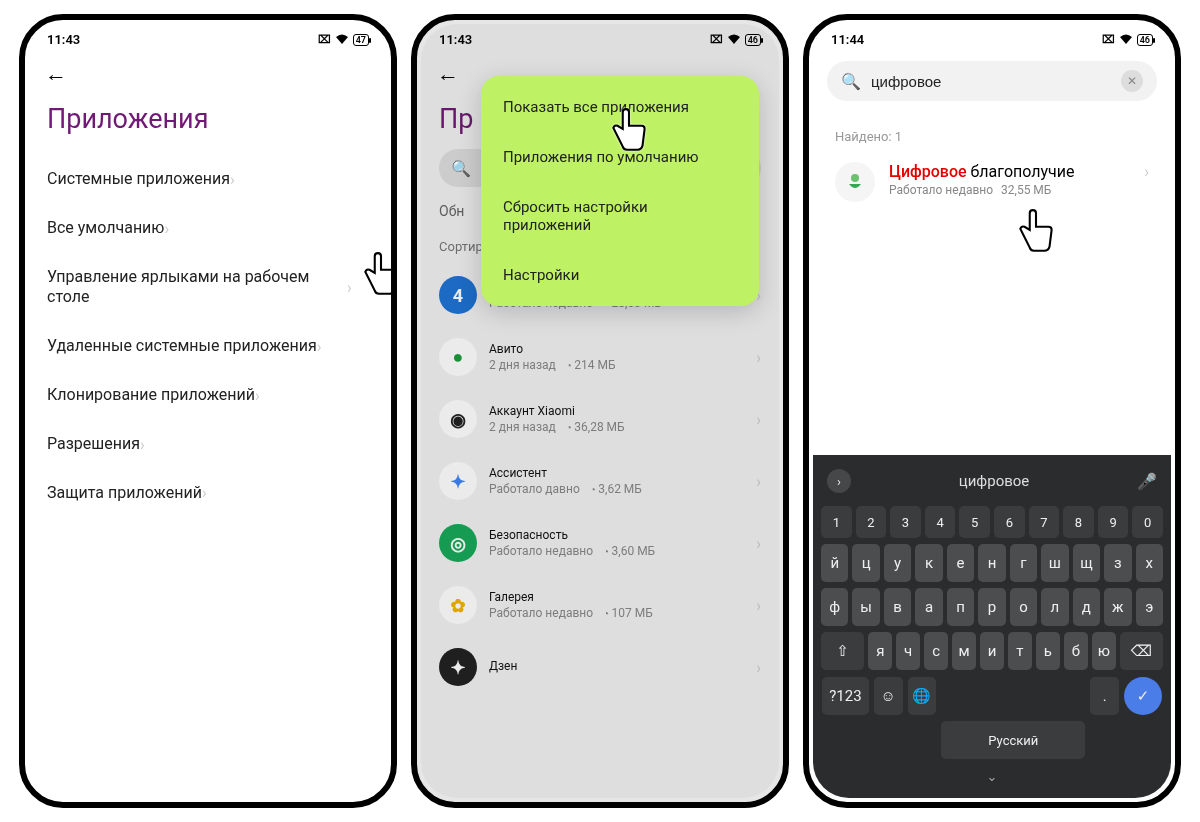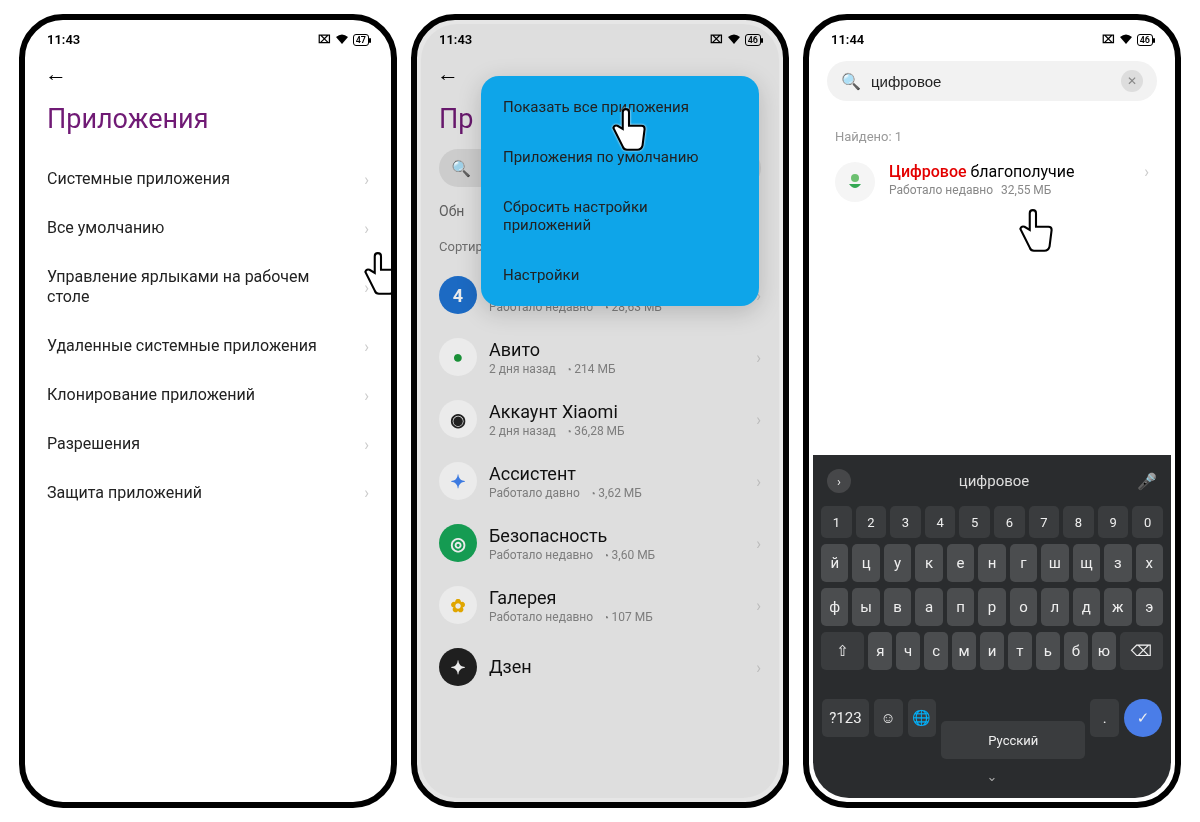--- a/index.html
+++ b/index.html
@@ -7,41 +7,41 @@
   .phone { width: 378px; height: 794px; border: 6px solid #000; border-radius: 44px; position: relative; overflow: hidden; background: #fff; flex-shrink: 0; }
   .phone-inner { position: absolute; inset: 4px; border-radius: 36px; overflow: hidden; background: #fff; }
   .status-bar { display: flex; justify-content: space-between; align-items: center; padding: 8px 18px 4px; font-size: 13px; font-weight: 600; }
   .status-icons { display: flex; gap: 4px; align-items: center; font-size: 11px; }
   .status-icons span { display: inline-flex; align-items: center; }
   .bat { border: 1px solid #000; border-radius: 3px; padding: 0 2px; font-size: 9px; font-weight: 600; position: relative; }
   .bat::after { content: ""; position: absolute; right: -3px; top: 3px; width: 2px; height: 5px; background: #000; border-radius: 1px; }
   .back { padding: 10px 16px 4px; font-size: 22px; }
   .back-arrow { display: inline-block; cursor: pointer; }
   .title { font-size: 27px; font-weight: 400; padding: 12px 18px 20px; color: #701a75; }
-  .row { display: flex; align-items: center; justify-content: space-between; padding: 14px 18px; cursor: pointer; }
+  .row { display: flex; align-items: center; padding: 14px 18px; cursor: pointer; }
   .row-label { font-size: 16px; color: #222; line-height: 1.3; max-width: 300px; }
   .chev { color: #ccc; font-size: 16px; }
   .pointer { position: absolute; font-size: 34px; pointer-events: none; z-index: 50; filter: drop-shadow(0 0 1px #fff); }
   .pointer svg { width: 44px; height: 50px; }
 
   
   .dim { background: #e6e6e6; }
   .dim .phone-inner { background: #d9d9d9; }
   .dim .status-bar, .dim .back, .dim .title, .dim .row, .dim .sort, .dim .app-item, .dim .tabs { filter: brightness(0.92); }
   .dim .title { font-size: 27px; padding: 12px 18px 8px; }
   .search-bubble { margin: 6px 18px; height: 38px; background: #ccc; border-radius: 20px; display: flex; align-items: center; padding: 0 12px; color: #888; }
   .tabs { display: flex; gap: 24px; padding: 10px 18px 0; font-size: 14px; color: #666; }
   .sort { padding: 20px 18px 10px; font-size: 13px; color: #777; }
   .app-item { display: flex; align-items: center; gap: 12px; padding: 12px 18px; }
   .app-icon { width: 38px; height: 38px; border-radius: 50%; background: #fff; display: flex; align-items: center; justify-content: center; font-size: 18px; flex-shrink: 0; }
   .app-texts { flex: 1; }
-  .app-name { font-size: 18px; color: #111; }
+  .app-name { font-size: 12px; color: #111; }
   .app-sub { font-size: 12px; color: #888; display: flex; gap: 10px; align-items: center; margin-top: 2px; }
   .app-sub .sz::before { content: "◔ "; font-size: 10px; }
-  .popup { position: absolute; top: 52px; left: 60px; right: 20px; background: #0ea5e9; border-radius: 18px; box-shadow: 0 6px 24px rgba(0,0,0,.18); z-index: 40; padding: 6px 0; }
+  .popup { position: absolute; top: 52px; left: 60px; right: 20px; background: #bef264; border-radius: 18px; box-shadow: 0 6px 24px rgba(0,0,0,.18); z-index: 40; padding: 6px 0; }
   .popup-item { padding: 16px 22px; font-size: 15px; color: #222; cursor: pointer; }
 
   
   .search-field { margin: 10px 14px; height: 40px; background: #f2f2f2; border-radius: 22px; display: flex; align-items: center; padding: 0 14px; gap: 10px; }
   .search-field input { flex: 1; border: none; background: transparent; font-size: 15px; outline: none; color: #222; }
   .clear-btn { width: 22px; height: 22px; border-radius: 50%; background: #ddd; color: #888; font-size: 12px; display: flex; align-items: center; justify-content: center; cursor: pointer; }
   .found { padding: 18px 22px 8px; font-size: 13px; color: #999; }
   .result-item { display: flex; align-items: flex-start; gap: 14px; padding: 10px 22px; }
   .r-icon { width: 40px; height: 40px; border-radius: 50%; background: #f5f5f5; display: flex; align-items: center; justify-content: center; }
   .r-name { font-size: 16px; }
@@ -52,21 +52,21 @@
   .kb-top .expand { width: 24px; height: 24px; background: #464749; border-radius: 50%; display: flex; align-items: center; justify-content: center; font-size: 13px; }
   .kb-top .sugg { flex: 1; text-align: center; font-size: 15px; color: #ddd; }
   .kb-top .mic { font-size: 16px; }
   .kb-row { display: flex; gap: 4px; padding: 3px 4px; justify-content: center; }
   .key { flex: 1; background: #4b4d4f; border-radius: 5px; height: 38px; display: flex; align-items: center; justify-content: center; font-size: 15px; color: #eee; cursor: pointer; min-width: 0; }
   .key.num { background: #3a3c3e; font-size: 13px; height: 32px; }
   .key.dark { background: #3a3c3e; }
   .key.wide { flex: 1.4; }
   .key.space { flex: 4; font-size: 13px; margin-top: 44px; }
   .key.enter { background: #4a7de8; border-radius: 50%; width: 38px; flex: none; }
-  .kb-bottom { display: flex; gap: 5px; padding: 4px 5px; align-items: center; }
+  .kb-bottom { display: flex; gap: 5px; padding: 4px 5px; }
   .chevdown { text-align: center; padding-top: 6px; color: #aaa; font-size: 13px; }
 
   .mag { color: #999; }
 </style>
 </head>
 <body>
 
 <div class="phone">
   <div class="phone-inner">
     <div class="status-bar">

